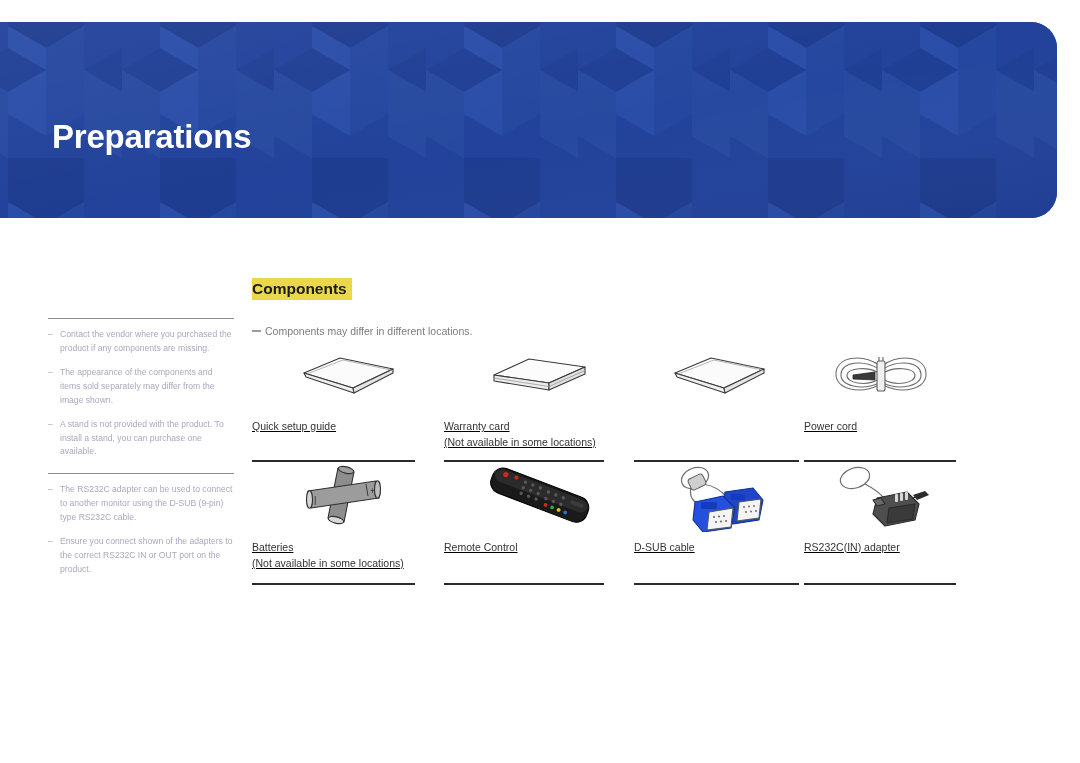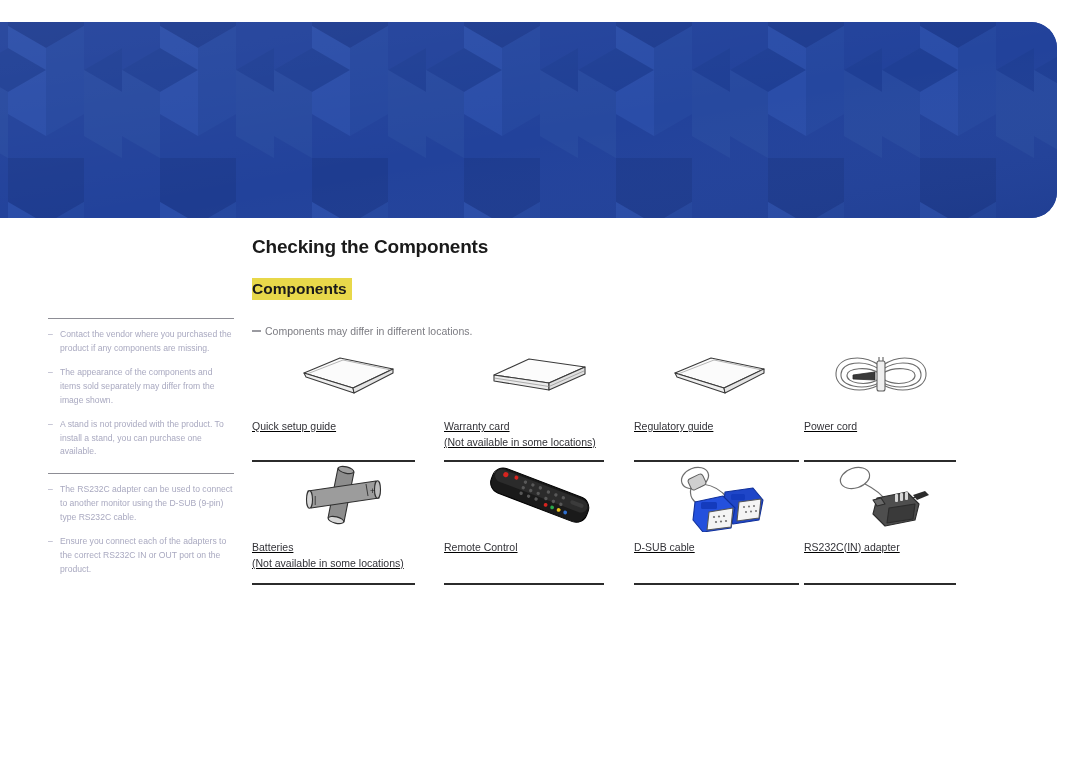--- a/index.html
+++ b/index.html
@@ -184,25 +184,25 @@
       </pattern>
       <linearGradient id="shade" x1="0" y1="0" x2="1" y2="1">
         <stop offset="0%" stop-color="#ffffff" stop-opacity="0.045"></stop>
         <stop offset="55%" stop-color="#ffffff" stop-opacity="0"></stop>
         <stop offset="100%" stop-color="#000000" stop-opacity="0.05"></stop>
       </linearGradient>
     </defs>
     <rect width="1057" height="196" fill="url(#cubes)"></rect>
     <rect width="1057" height="196" fill="url(#shade)"></rect>
   </svg>
+  <div id="page-title">Preparations</div>
 </div>
 
 <div id="content-area">
 
-  <div id="section-title">Checking the Components</div>
 
   <div id="subsection-title">Components</div>
 
   <div id="components-note">
     <span class="dash"></span><span>Components may differ in different locations.</span>
   </div>
 
   <div id="sidebar-notes">
       <div class="notes-group">
         <div class="note-item">
@@ -218,21 +218,21 @@
           <span class="note-text">A stand is not provided with the product. To install a stand, you can purchase one available.</span>
         </div>
       </div>
       <div class="notes-group">
         <div class="note-item">
           <span class="note-dash">–</span>
           <span class="note-text">The RS232C adapter can be used to connect to another monitor using the D-SUB (9-pin) type RS232C cable.</span>
         </div>
         <div class="note-item">
           <span class="note-dash">–</span>
-          <span class="note-text">Ensure you connect each of the adapters to the correct RS232C IN or OUT port on the product.</span>
+          <span class="note-text">Ensure you connect shown of the adapters to the correct RS232C IN or OUT port on the product.</span>
         </div>
       </div>
     </div>
 
   <div id="components-grid">
       <div class="comp-row" style="margin-top: 0px;">
         <div class="comp-cell" style="width: 192px;">
           <div class="comp-art">
             <svg width="100" height="46" viewBox="0 0 100 46">
       <g fill="none" stroke="#3a3a3a" stroke-width="1.1" stroke-linejoin="round">
@@ -268,23 +268,20 @@
         <div class="comp-cell" style="width: 170px;">
           <div class="comp-art">
             <svg width="100" height="46" viewBox="0 0 100 46">
       <g fill="none" stroke="#3a3a3a" stroke-width="1.1" stroke-linejoin="round">
         <path d="M6 20 L42 5 L95 16 L55 35 Z" fill="#fbfbfb"></path>
         <path d="M6 20 L8 24 L56 40 L55 35 Z" fill="#efefef"></path>
         <path d="M55 35 L95 16 L95 20 L56 40 Z" fill="#e4e4e4"></path>
         <path d="M9 21 L45 7 L93 17" stroke="#9a9a9a" stroke-width="0.7"></path>
       </g>
     </svg>
-          </div>
-          <div class="comp-labels">
-            <div class="comp-label">Regulatory guide</div>
           </div>
           <div class="comp-rule" style="width: 165px; top: 122px;"></div>
         </div>
         <div class="comp-cell" style="width: 154px;">
           <div class="comp-art">
             <svg width="100" height="54" viewBox="0 0 100 54">
       <g fill="none" stroke="#6d6d6d" stroke-width="1.1">
         <path d="M48 16 C30 4 6 8 5 24 C4 40 28 46 48 36"></path>
         <path d="M48 20 C32 10 11 13 10 25 C9 37 31 42 48 34"></path>
         <path d="M48 24 C36 17 17 19 16 26 C15 34 35 38 48 30"></path>

